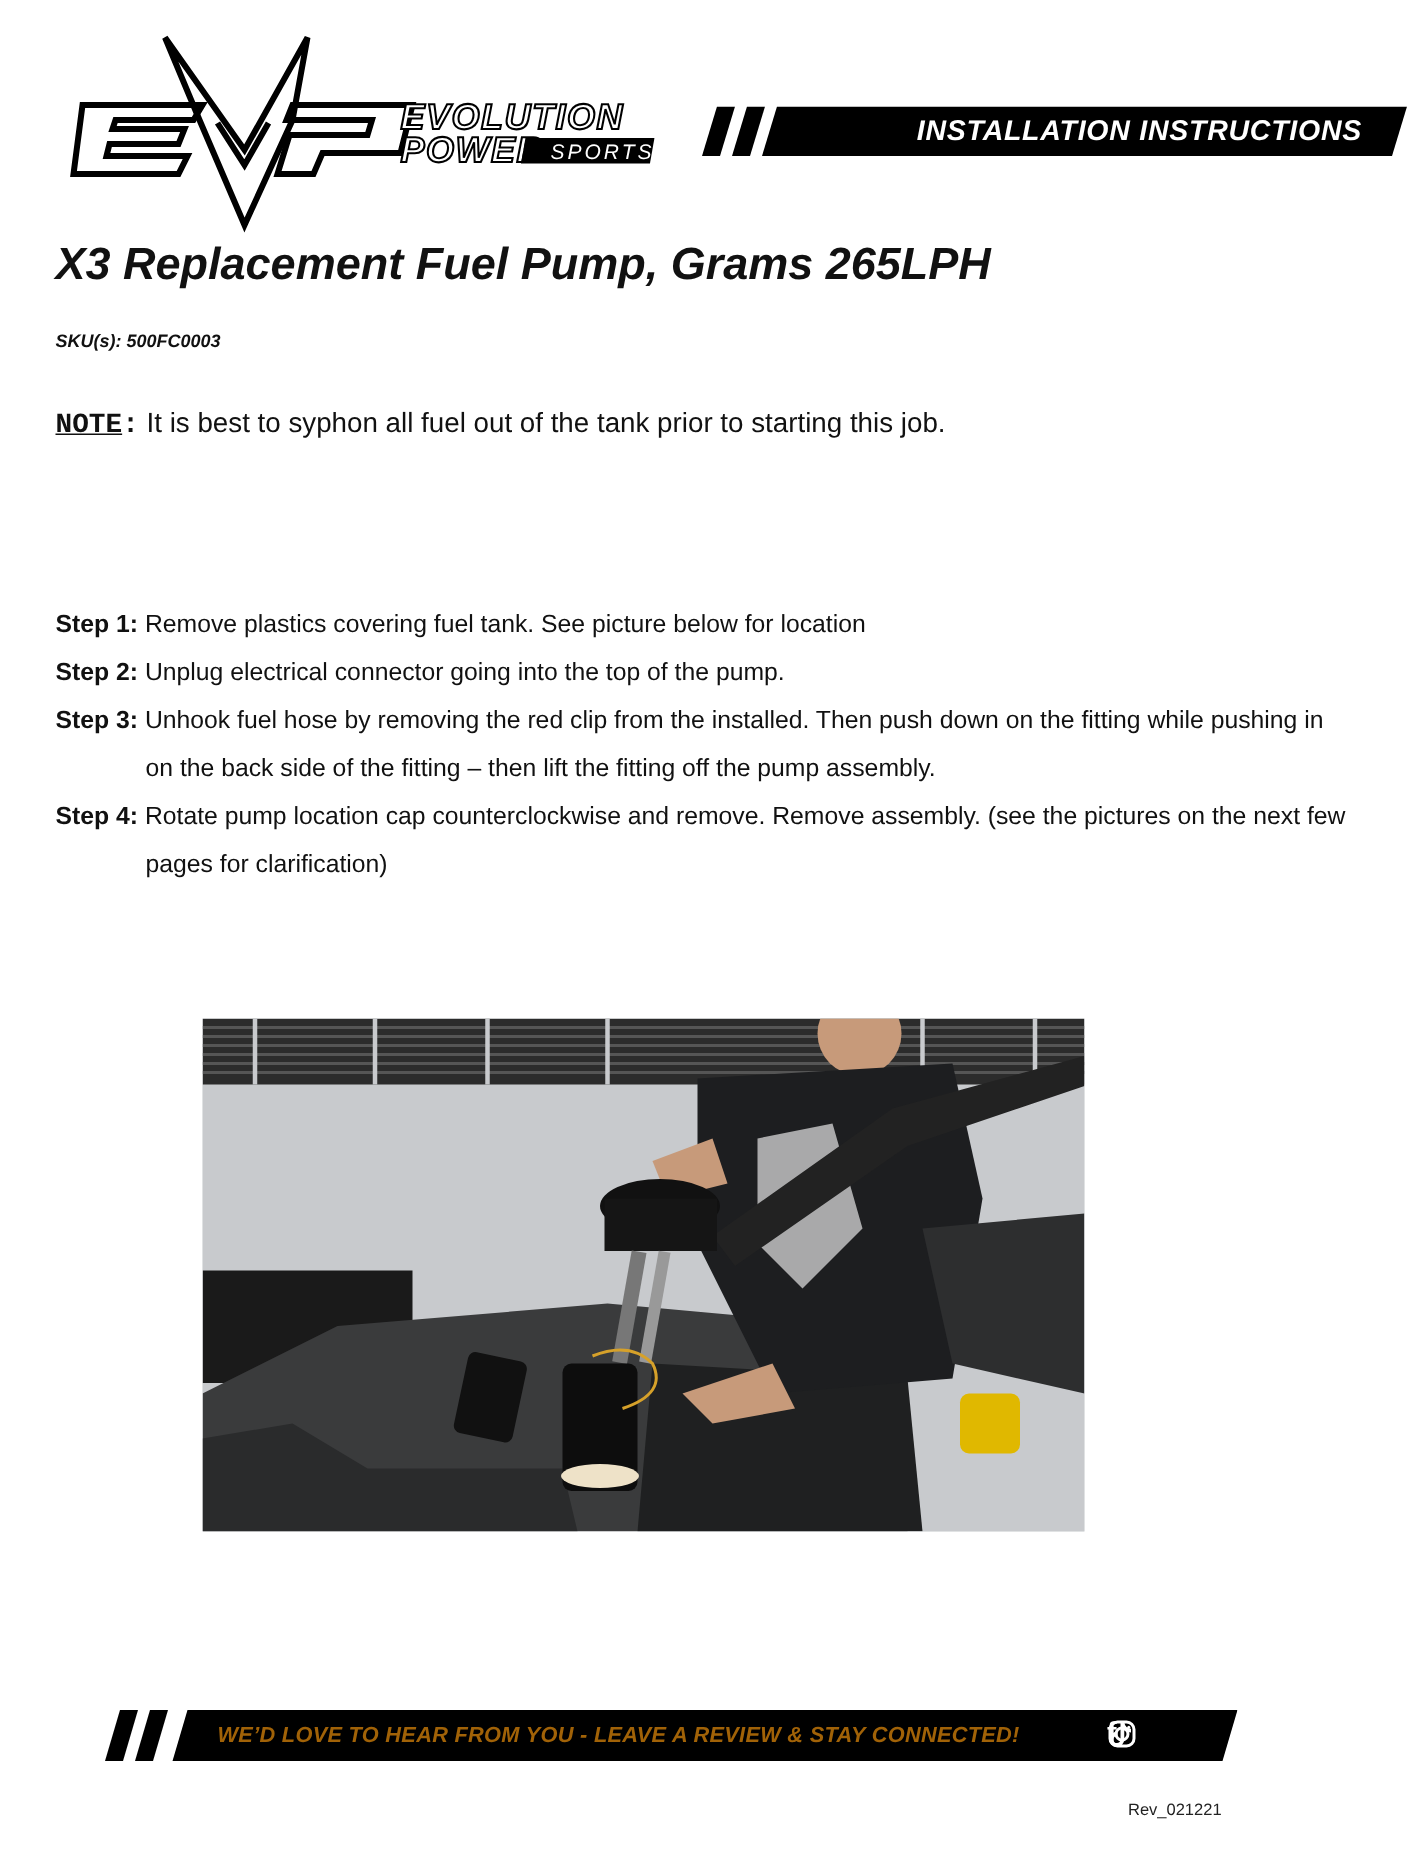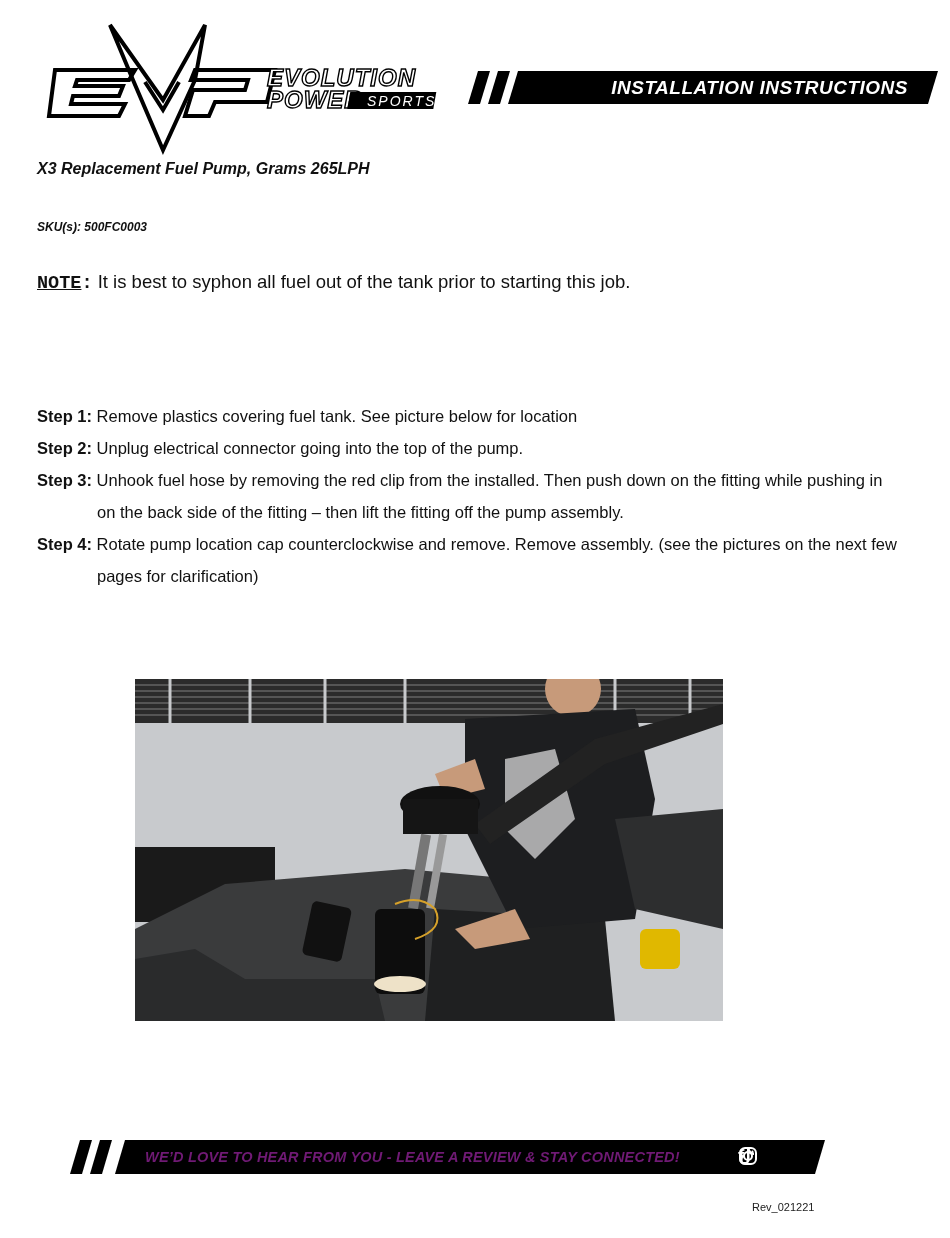--- a/index.html
+++ b/index.html
@@ -1,32 +1,32 @@
 <!DOCTYPE html>
 <html><head>
 <meta charset="utf-8">
 <style>
   html, body { margin: 0; padding: 0; background: #ffffff; }
   body { width: 950px; height: 1238px; position: relative; overflow: hidden; font-family: "Liberation Sans", sans-serif; color: #111; }
   .logo { position: absolute; left: 45px; top: 20px; width: 420px; height: 140px; }
   .header-bar { position: absolute; left: 468px; top: 71px; width: 470px; height: 15px; }
   .header-bar svg { position: absolute; left: 0; top: 0; }
   .header-bar .label { position: absolute; right: 30px; top: 6px; color: #fff; font-weight: bold; font-style: italic; font-size: 19px; letter-spacing: 0.5px; }
-  .title { position: absolute; left: 37px; top: 160px; font-size: 16px; font-weight: bold; font-style: italic; margin: 0; }
+  .title { position: absolute; left: 37px; top: 160px; font-size: 30px; font-weight: bold; font-style: italic; margin: 0; }
   .sku { position: absolute; left: 37px; top: 220px; font-size: 12px; font-weight: bold; font-style: italic; }
   .notes { position: absolute; left: 37px; top: 268px; width: 860px; font-size: 18.5px; line-height: 27px; }
   .notes .tag { font-weight: bold; font-family: Liberation Mono, monospace; }
   .notes .tag u { text-decoration: underline; }
   .steps { position: absolute; left: 37px; top: 400px; width: 860px; font-size: 16.5px; line-height: 32px; }
   .step { padding-left: 60px; text-indent: -60px; }
   .step .label { font-weight: bold; margin-top: 32px; }
   .photo { position: absolute; left: 135px; top: 679px; width: 588px; height: 342px; background: #c9cbce; overflow: hidden; }
   .footer-bar { position: absolute; left: 70px; top: 1140px; width: 755px; height: 34px; }
   .footer-bar svg { position: absolute; left: 0; top: 0; }
-  .footer-bar .label { position: absolute; left: 75px; top: 9px; color: #701a75; font-weight: bold; font-style: italic; font-size: 14.5px; letter-spacing: 0.2px; }
+  .footer-bar .label { position: absolute; left: 75px; top: 9px; color: #a16207; font-weight: bold; font-style: italic; font-size: 14.5px; letter-spacing: 0.2px; }
   .social { position: absolute; left: 668px; top: 6px; display: flex; gap: 7px; align-items: center; }
   .social span { color: #fff; font-weight: bold; font-size: 19px; line-height: 20px; display: inline-block; }
   .rev { position: absolute; left: 752px; top: 1201px; font-size: 11px; color: #222; }
 </style>
 </head>
 <body>
 
 <div class="logo">
   <svg width="420" height="140" viewBox="0 0 420 140">
     <g fill="none" stroke="#000" stroke-width="4" stroke-linejoin="miter">

